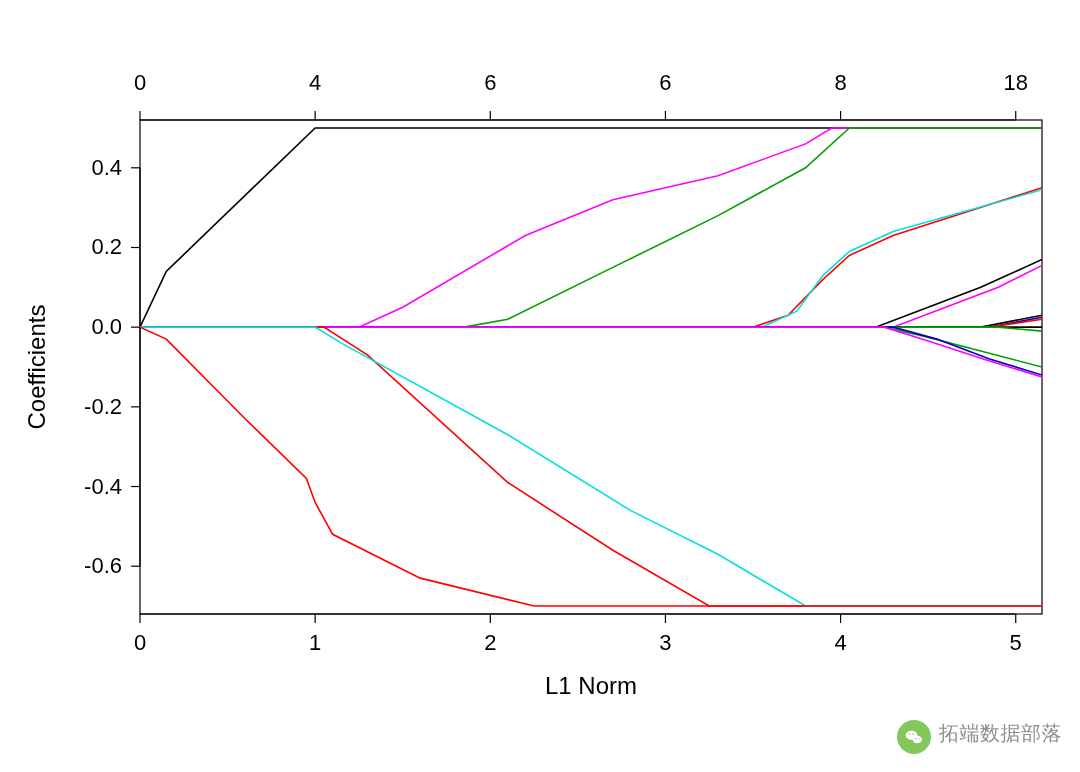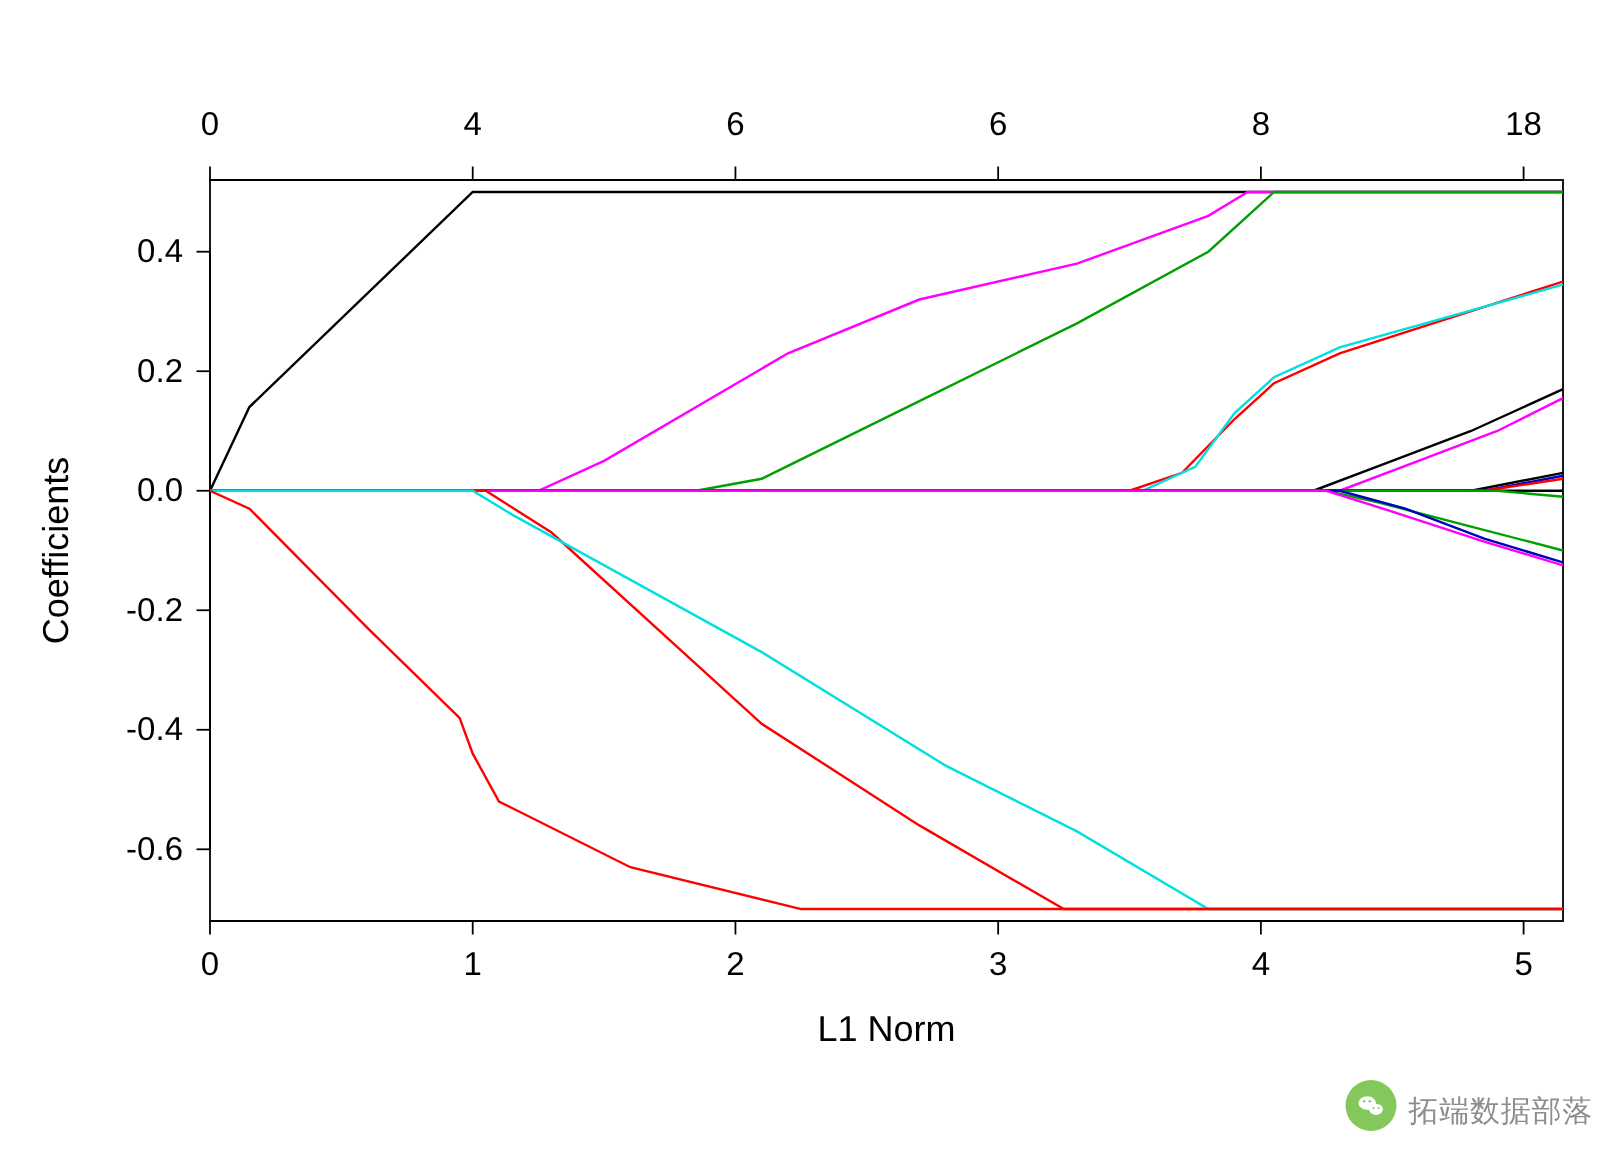--- a/index.html
+++ b/index.html
@@ -27,21 +27,21 @@
   .tick-label { font-size: 22px; }
   .axis-title { font-size: 24px; fill:#000; }
   .plot-border { fill: none; stroke: #000; stroke-width: 1.2; }
   .tick { stroke: #000; stroke-width: 1.2; }
   .series { fill: none; stroke-width: 1.6; }
   .watermark {
     position: absolute;
     right: 18px;
     bottom: 18px;
     display: flex;
-    align-items: flex-end;
+    align-items: flex-start;
     gap: 8px;
     opacity: 0.85;
   }
   .wm-badge {
     width: 34px; height: 34px;
     border-radius: 50%;
     background: #6fbf3f;
     display: flex; align-items: center; justify-content: center;
   }
   .wm-badge svg { width: 20px; height: 20px; }

